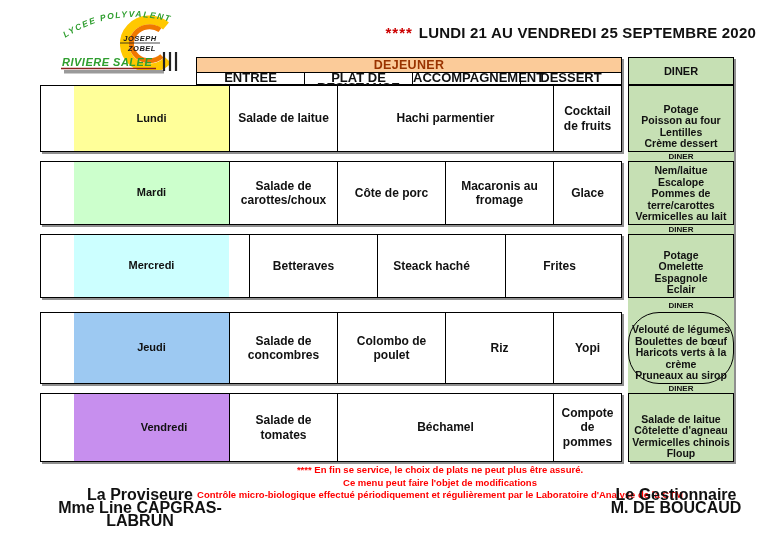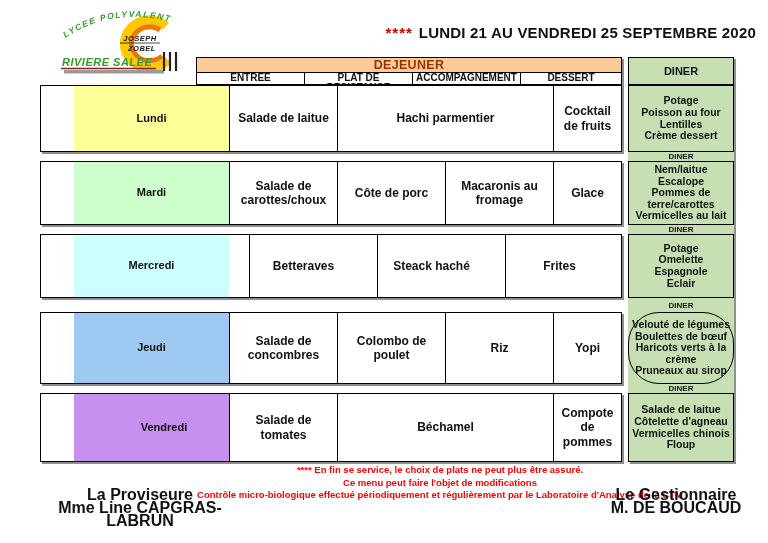--- a/index.html
+++ b/index.html
@@ -16,21 +16,21 @@
          font-size:15px;font-weight:bold;color:#111;letter-spacing:.2px;}
   .title .stars{color:var(--star_red);margin-right:6px;letter-spacing:1px;}
 
   
   .lunch-header{position:absolute;top:57px;left:196px;width:426px;height:28px;
                 border:1px solid #000;background:#fff;box-shadow:2px 2px 0 #8f8f8f;}
   .lunch-band{height:15px;background:var(--dejeuner_bg);border-bottom:1px solid #000;
               text-align:center;font-size:12.5px;font-weight:bold;color:var(--header_text);
               line-height:15px;letter-spacing:.3px;}
   .subs{display:flex;height:11px;}
-  .sub{border-left:1px solid #000;font-size:10px;font-weight:bold;color:#111;
+  .sub{border-left:1px solid #000;font-size:13px;font-weight:bold;color:#111;
        text-align:center;line-height:10px;flex:0 0 auto;}
   .sub:first-child{border-left:none;}
   .sub.w1{width:107px;}.sub.w2{width:108px;}.sub.w3{width:108px;}.sub.w4{flex:1 1 auto;}
 
   
   .row{position:absolute;left:40px;width:582px;display:flex;background:#fff;
        border:1px solid #000;box-shadow:2px 2px 0 #8f8f8f;}
   .cell{border-left:1px solid #000;display:flex;align-items:center;justify-content:center;
         text-align:center;padding:2px 3px;font-weight:bold;color:#111;font-size:12px;
         line-height:1.2;flex:0 0 auto;}
@@ -45,21 +45,21 @@
   .bg-jeudi{background:var(--jeudi);}
   .bg-vendredi{background:var(--vendredi);padding-left:28px;}
 
   
   .diner-col{position:absolute;left:628px;top:57px;width:106px;height:405px;
              background:var(--diner_bg);box-shadow:2px 2px 0 #8f8f8f;
              display:flex;flex-direction:column;}
   .diner-head{height:28px;border:1px solid #000;display:flex;align-items:center;
               justify-content:center;font-size:11px;font-weight:bold;color:#111;}
   .diner-box{border:1px solid #000;display:flex;flex-direction:column;
-             justify-content:center;align-items:center;text-align:center;
+             justify-content:flex-end;align-items:center;text-align:center;
              padding:1px 2px;font-size:10.5px;font-weight:bold;color:#111;line-height:1.1;}
   .diner-box .it{display:block;}
   .diner-lab{display:flex;align-items:center;justify-content:center;
              font-size:8px;font-weight:bold;color:#111;}
   .h67{height:67px;}.h64{height:64px;}.h72{height:72px;border-radius:31px;}.h69{height:69px;}
   .g9{height:9px;}.g14{height:14px;}
 
   
   .notes{position:absolute;top:464px;left:112px;width:656px;text-align:center;
          color:var(--note_red);font-weight:bold;font-size:9.5px;line-height:12.5px;}

